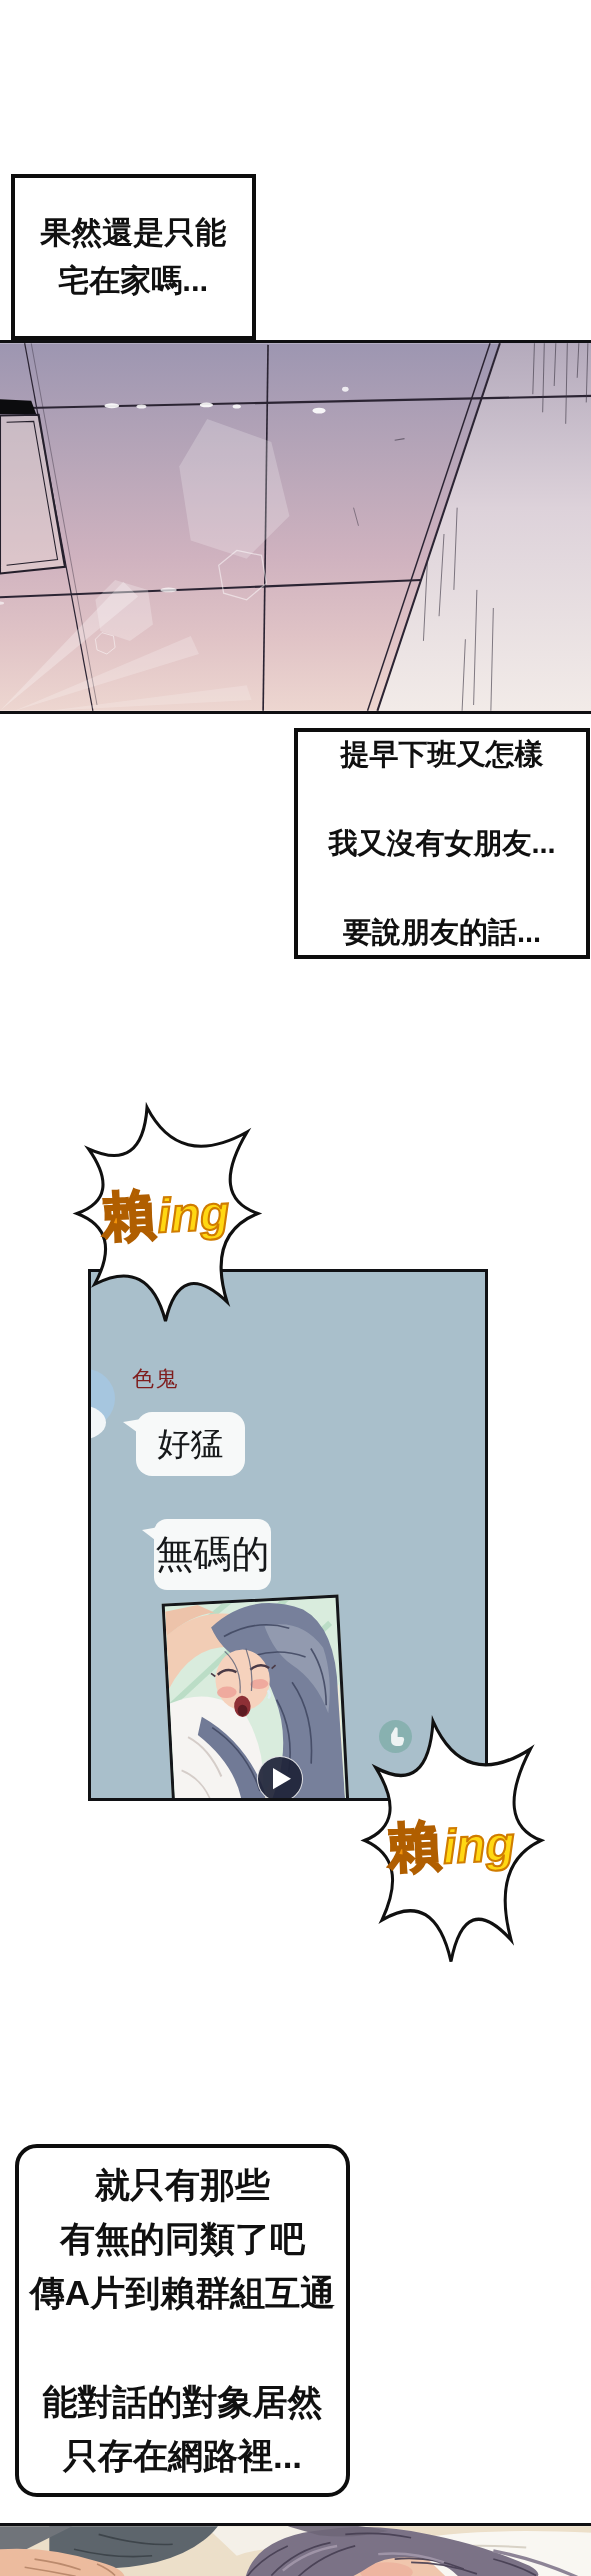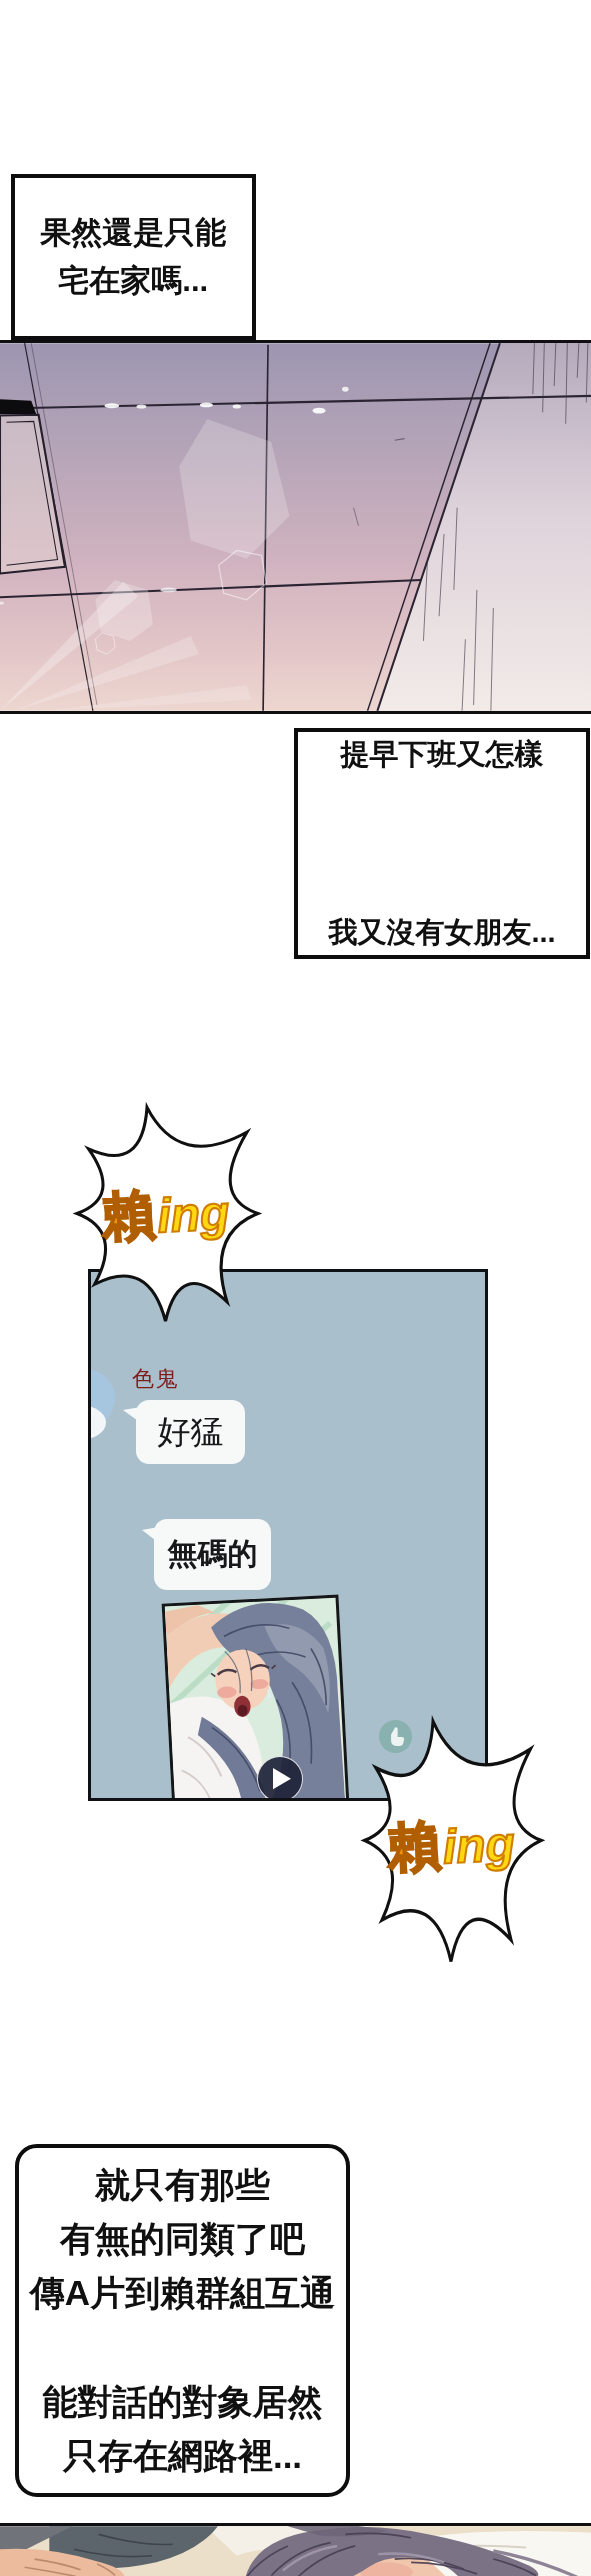--- a/index.html
+++ b/index.html
@@ -31,23 +31,23 @@
               border:3.3px solid #101114;box-sizing:border-box;z-index:2;}
   #chat-clip{position:absolute;left:0;top:0;width:100%;height:100%;overflow:hidden;}
   #chat-avatar{position:absolute;left:-35px;top:97px;width:59px;height:59px;border-radius:50%;
                background:#a6c6df;}
   #chat-avatar-crescent{position:absolute;left:-38px;top:133px;width:53px;height:35px;border-radius:50%;
                background:#f2f6f8;}
   #chat-sender{position:absolute;left:41px;top:92px;font-size:22px;color:#7f1d1d;letter-spacing:1.6px;}
   .msg{position:absolute;background:#f7f9f9;border-radius:13px;
        display:flex;align-items:center;justify-content:center;color:#16181a;}
   .msg .tail{position:absolute;width:0;height:0;border-style:solid;}
-  #msg-1{left:45px;top:128px;width:109px;height:64px;font-size:33px;}
+  #msg-1{left:45px;top:140px;width:109px;height:64px;font-size:33px;border-radius:16px;}
   #msg-1 .tail{left:-13px;top:6.6px;border-width:3.3px 18px 13px 0;border-color:transparent #f7f9f9 transparent transparent;}
-  #msg-2{left:63px;top:247px;width:117px;height:71px;font-size:30px;font-weight:bold;}
+  #msg-2{left:63px;top:247px;width:117px;height:71px;font-size:38px;}
   #msg-2 .tail{left:-12.3px;top:8.2px;border-width:3.3px 17.3px 13px 0;border-color:transparent #f7f9f9 transparent transparent;}
   .msg-text{position:relative;}
 
   #video-thumb{position:absolute;left:76px;top:327px;width:177px;height:210px;
                border:3.3px solid #15161a;box-sizing:border-box;transform:rotate(-3deg);
                transform-origin:50% 50%;overflow:hidden;background:#d9ecdd;}
   #play-button{position:absolute;left:166px;top:484px;width:46px;height:46px;border-radius:50%;
                background:rgba(30,35,56,0.92);border:1.6px solid rgba(255,255,255,0.85);
                box-sizing:border-box;display:flex;align-items:center;justify-content:center;}
   #play-button svg{margin-left:3.3px;}
@@ -130,20 +130,21 @@
         <path d="M566,360 L562,447"></path>
     </g>
     <path d="M480,118 L492,116" stroke="#3a3442" stroke-width="1.5" opacity="0.6"></path>
     <path d="M430,200 L436,222" stroke="#3a3442" stroke-width="1.2" opacity="0.5"></path>
   </svg>
 </div>
 
 <div class="nbox" style="left:294px;top:728px;width:288px;height:223px;font-size:29px;justify-content:space-between;">
   <div class="nline">提早下班又怎樣</div>
   <div class="nline">我又沒有女朋友...</div>
+  <div class="nline">要說朋友的話...</div>
 </div>
 
 <div class="sfx" style="left:67px;top:1092px;width:197px;height:243px;">
   <svg viewBox="-8 -8 256 316" preserveAspectRatio="none">
     <path d="M96,12 Q138,93 226,44 Q176,128 240,150 Q173,177 200,265 Q139,207 120,290 Q98,206 28,242 Q65,173 5,150 Q64,129 20,66 Q90,98 96,12 Z" fill="#ffffff" stroke="#101010" stroke-width="4"></path>
   </svg>
   <div class="sfx-text" style="top:86px;">
     <span class="sfx-zh">賴</span><span class="sfx-latin">ing</span>
   </div>
 </div>

